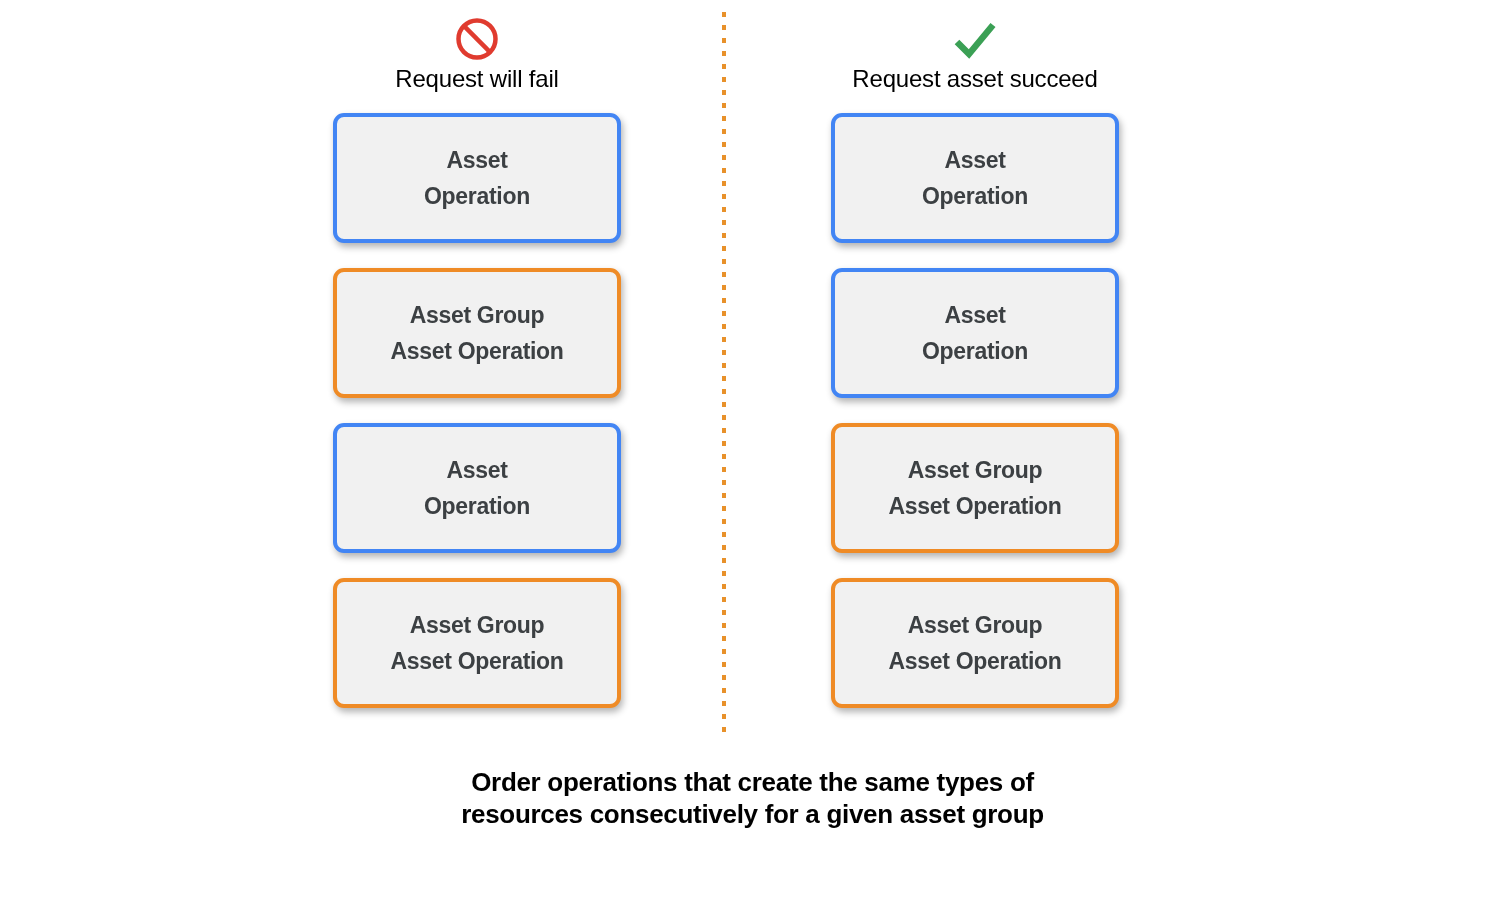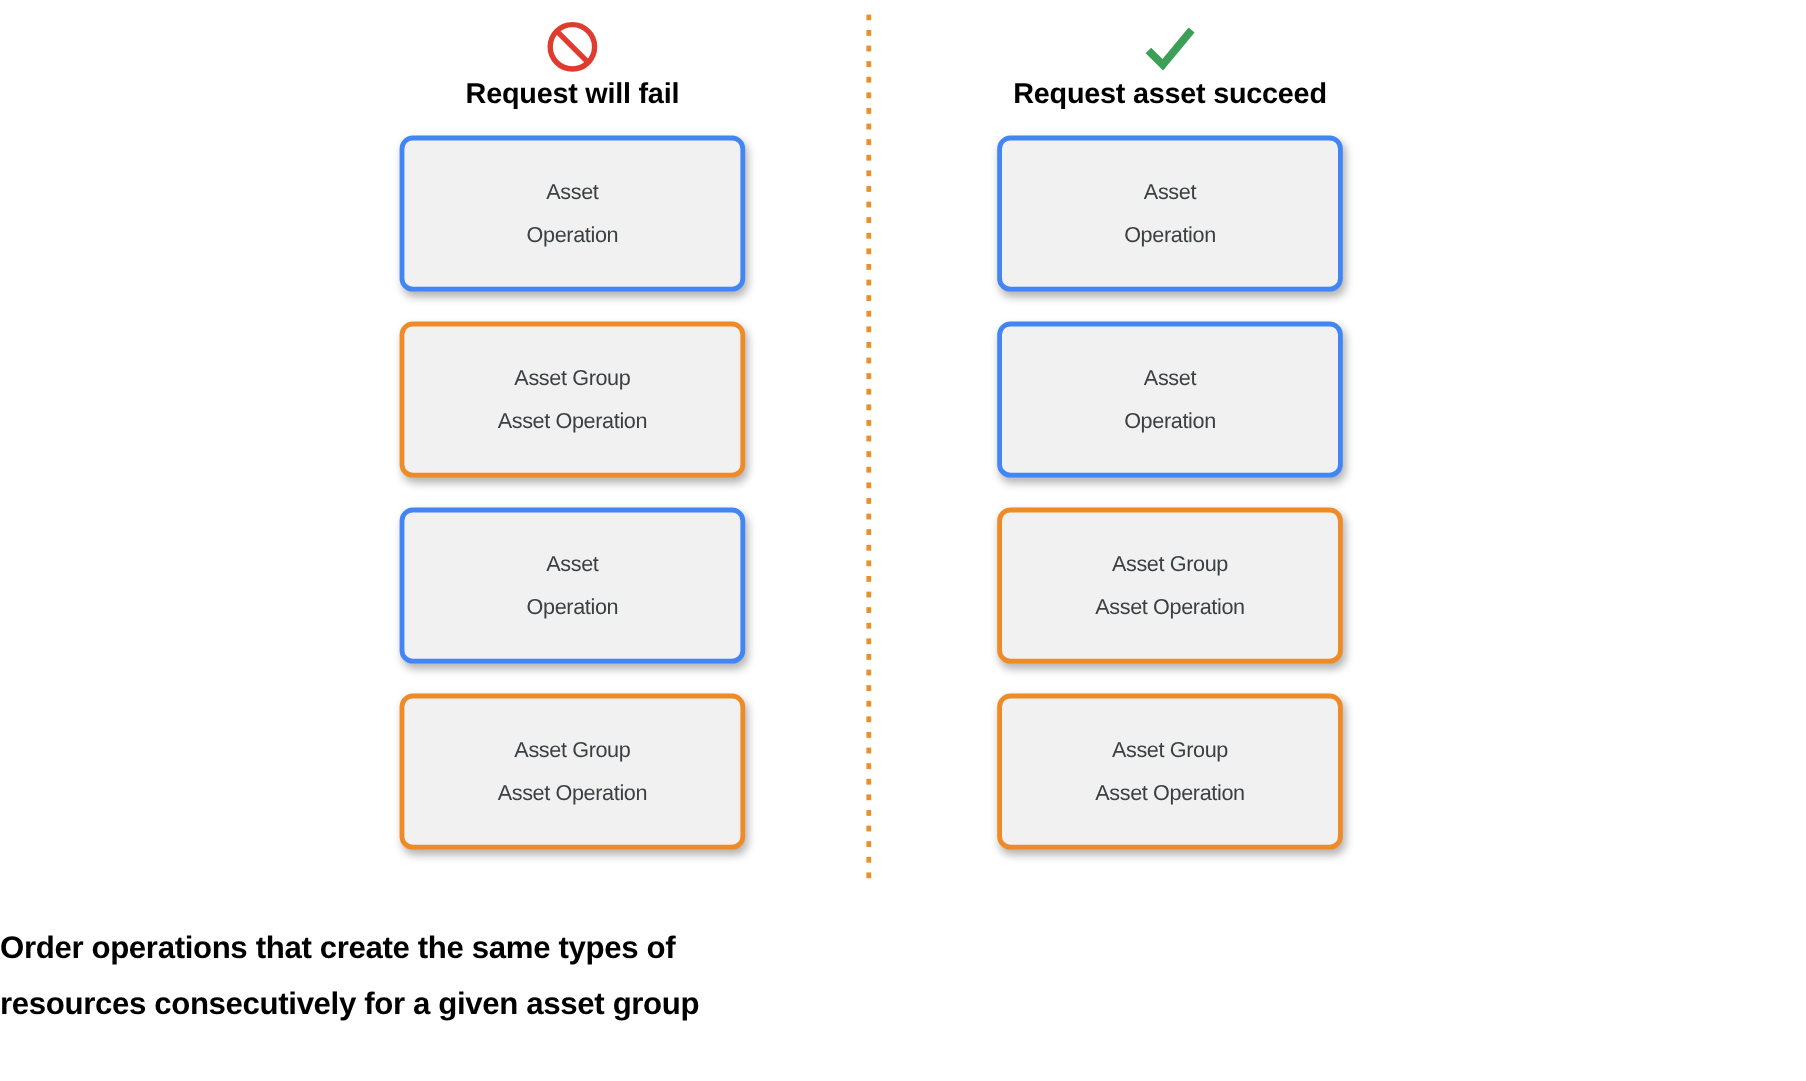--- a/index.html
+++ b/index.html
@@ -48,21 +48,21 @@
     text-align: center;
   }
   .head-icon {
     height: 50px;
     display: flex;
     align-items: center;
     justify-content: center;
   }
   .head-label {
     font-size: 24px;
-    font-weight: bold;
+    font-weight: normal;
     color: #000000;
     letter-spacing: -0.2px;
     line-height: 30px;
     white-space: nowrap;
   }
 
   
   .stack {
     position: absolute;
     top: 113px;
@@ -80,38 +80,39 @@
     box-shadow: 2px 4px 7px rgba(0,0,0,0.30);
     display: flex;
     align-items: center;
     justify-content: center;
     text-align: center;
   }
   .node:last-child { margin-bottom: 0; }
   .node.blue   { border-color: #4285f4; }
   .node.orange { border-color: #ef8b26; }
   .node-text {
-    font-size: 18px;
-    font-weight: normal;
+    font-size: 23px;
+    font-weight: bold;
     color: #3c4043;
     line-height: 36px;
     letter-spacing: -0.3px;
     white-space: pre-line;
   }
 
   
   .caption {
     position: absolute;
     top: 766px;
     left: 0;
     width: 1505px;
+    text-align: center;
     font-size: 26px;
     font-weight: bold;
     color: #000000;
-    line-height: 47px;
+    line-height: 32px;
     letter-spacing: -0.3px;
     white-space: pre-line;
   }
 </style>
 </head>
 <body>
 
 <div id="canvas">
 
   <div class="divider"></div>

